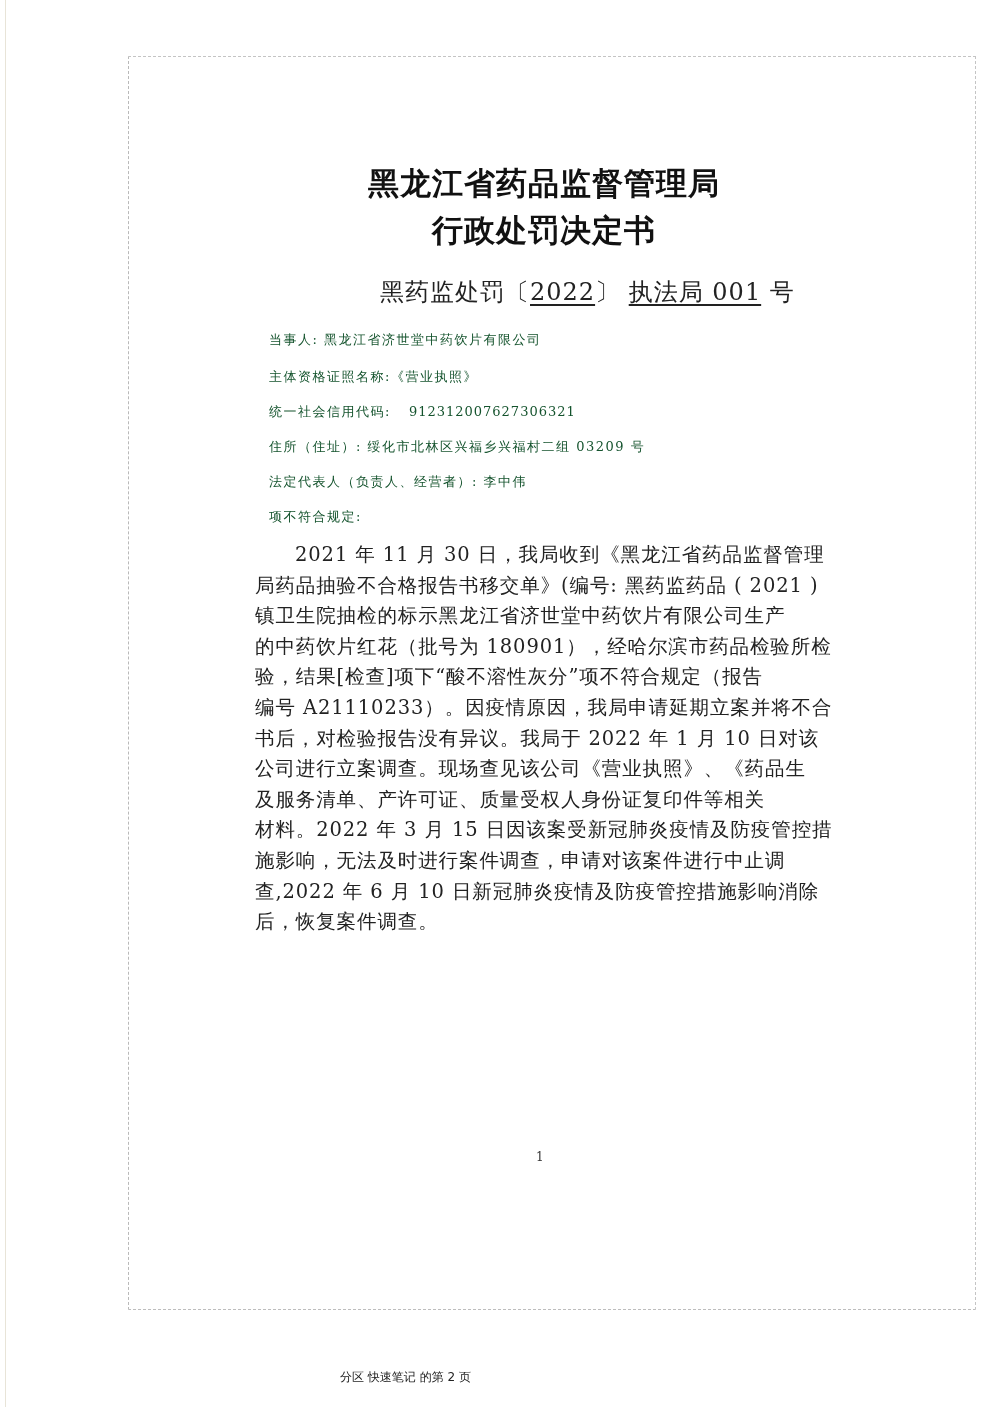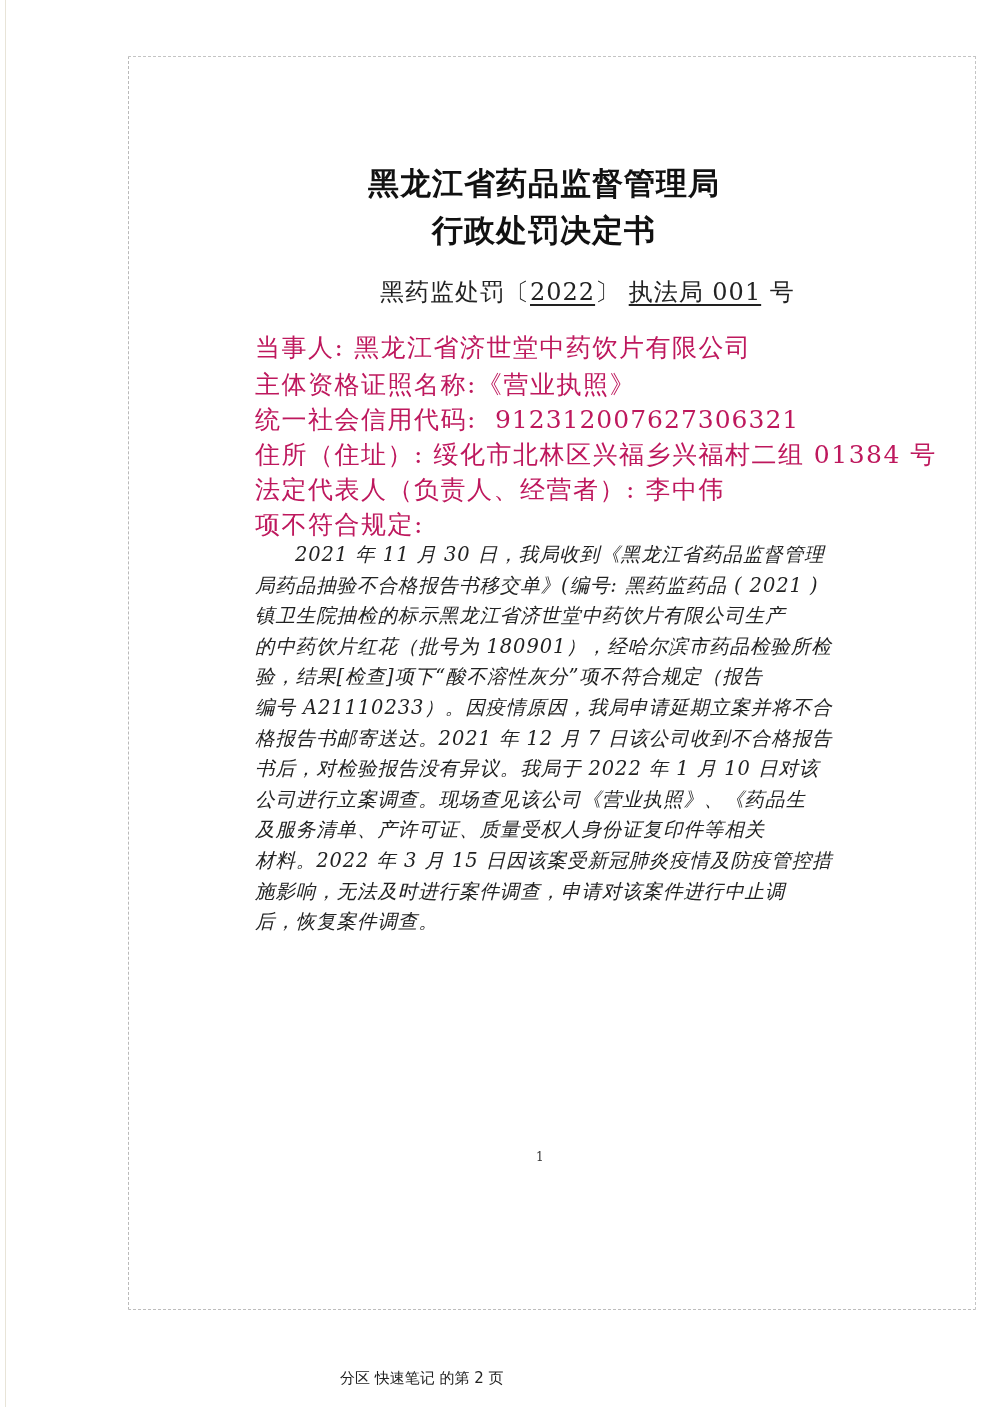--- a/index.html
+++ b/index.html
@@ -8,29 +8,29 @@
   .left-edge { position:absolute; left:5px; top:0; width:1px; height:1407px; background:#e8e4d8; }
   .scan-frame { position:absolute; left:128px; top:56px; width:846px; height:1252px;
                 border-left:1px dashed #b9b9b9; border-top:1px dashed #c4c4c4;
                 border-right:1px dashed #c4c4c4; border-bottom:1px dashed #bdbdbd; }
   .title { position:absolute; left:0; width:1000px; text-align:center;
            font-size:31px; letter-spacing:1px; color:#111; font-weight:bold; }
   .title.l1 { top:163px; left:44px; }
   .title.l2 { top:210px; left:44px; }
   .docno { position:absolute; top:276px; left:380px; font-size:24px; letter-spacing:1px; color:#222; }
   .docno .u { text-decoration:underline; text-underline-offset:4px; }
-  .field { position:absolute; left:255px; font-size:25px; letter-spacing:1.5px; color:#be185d; white-space:nowrap; }
+  .field { position:absolute; left:269px; font-size:13px; letter-spacing:1.5px; color:#14532d; white-space:nowrap; }
   .field .val.code { letter-spacing:1px; margin-left:18px; }
   .redact { display:inline-block; width:220px; height:16px; vertical-align:middle; }
   .body-text { position:absolute; left:255px; width:600px; font-size:19.5px; line-height:30.6px;
                color:#222; letter-spacing:0.9px; text-align:justify; }
-  .body-line { display:block; white-space:nowrap; height:30.6px;font-style:italic; }
+  .body-line { display:block; white-space:nowrap; height:30.6px; }
   .body-line.indent { padding-left:40px; }
   .page-num { position:absolute; top:1150px; left:536px; font-size:12px; color:#333; }
-  .caption { position:absolute; top:1369px; left:340px; font-family:"DejaVu Sans", sans-serif; font-size:15px; color:#222; }
+  .caption { position:absolute; top:1369px; left:340px; font-family:"DejaVu Sans", sans-serif; font-size:12px; color:#222; }
 </style>
 </head>
 <body>
 
 <div class="left-edge"></div>
 <div class="scan-frame"></div>
 
 <div class="title l1">黑龙江省药品监督管理局</div>
 <div class="title l2">行政处罚决定书</div>
 
@@ -41,40 +41,40 @@
 <div class="field" style="top:331px">
   <span>当事人:</span>&nbsp;<span class="val">黑龙江省济世堂中药饮片有限公司</span>
 </div>
 <div class="field" style="top:368px">
   <span>主体资格证照名称:</span><span class="val">《营业执照》</span>
 </div>
 <div class="field" style="top:403px">
   <span>统一社会信用代码:</span><span class="val code">912312007627306321</span>
 </div>
 <div class="field" style="top:438px">
-  <span>住所（住址）:</span>&nbsp;<span class="val">绥化市北林区兴福乡兴福村二组 01384 号</span>
+  <span>住所（住址）:</span>&nbsp;<span class="val">绥化市北林区兴福乡兴福村二组 03209 号</span>
 </div>
 <div class="field" style="top:473px">
   <span>法定代表人（负责人、经营者）:</span>&nbsp;<span class="val">李中伟</span>
 </div>
 <div class="field" style="top:508px">
   <span>项不符合规定:</span><span class="redact"></span>
 </div>
 
 <div class="body-text" style="top:540px">
   <span class="body-line indent">2021 年 11 月 30 日，我局收到《黑龙江省药品监督管理</span>
   <span class="body-line">局药品抽验不合格报告书移交单》(编号: 黑药监药品 ( 2021 )</span>
   <span class="body-line">镇卫生院抽检的标示黑龙江省济世堂中药饮片有限公司生产</span>
   <span class="body-line">的中药饮片红花（批号为 180901），经哈尔滨市药品检验所检</span>
   <span class="body-line">验，结果[检查]项下“酸不溶性灰分”项不符合规定（报告</span>
   <span class="body-line">编号 A21110233）。因疫情原因，我局申请延期立案并将不合</span>
-  <span class="body-line">格报告书邮寄送达。2021 年 12 月 7 日该公司收到不合格报告</span>
   <span class="body-line">书后，对检验报告没有异议。我局于 2022 年 1 月 10 日对该</span>
   <span class="body-line">公司进行立案调查。现场查见该公司《营业执照》、《药品生</span>
   <span class="body-line">及服务清单、产许可证、质量受权人身份证复印件等相关</span>
   <span class="body-line">材料。2022 年 3 月 15 日因该案受新冠肺炎疫情及防疫管控措</span>
   <span class="body-line">施影响，无法及时进行案件调查，申请对该案件进行中止调</span>
+  <span class="body-line">查,2022 年 6 月 10 日新冠肺炎疫情及防疫管控措施影响消除</span>
   <span class="body-line">后，恢复案件调查。</span>
 </div>
 
 <div class="page-num">1</div>
 
 <div class="caption">分区 快速笔记 的第 2 页</div>
 
 </body></html>

